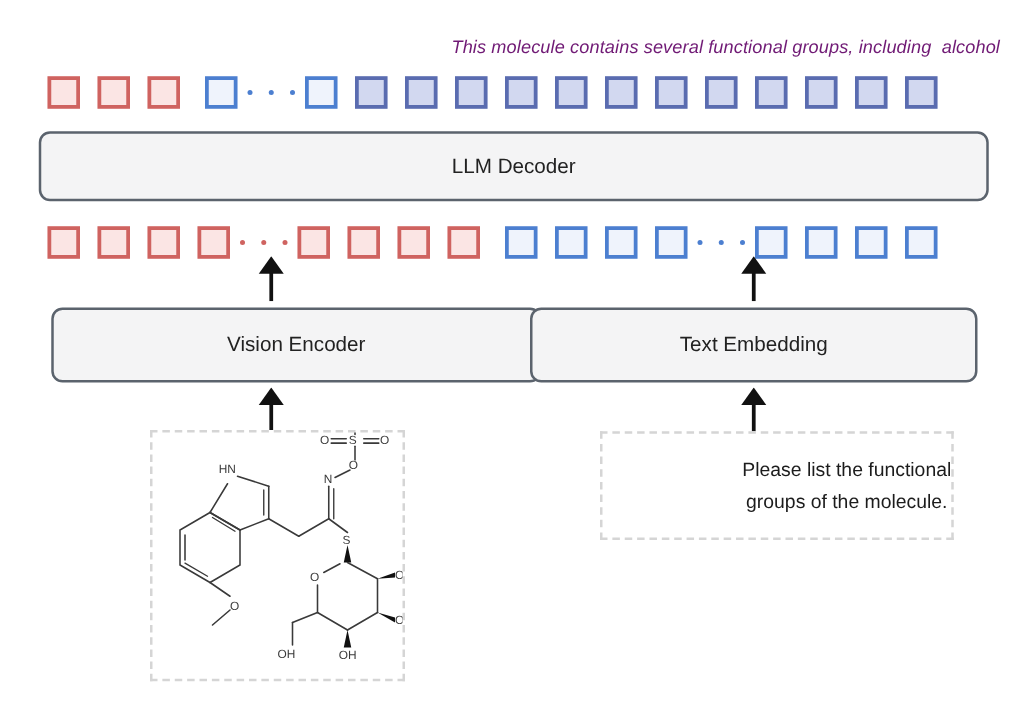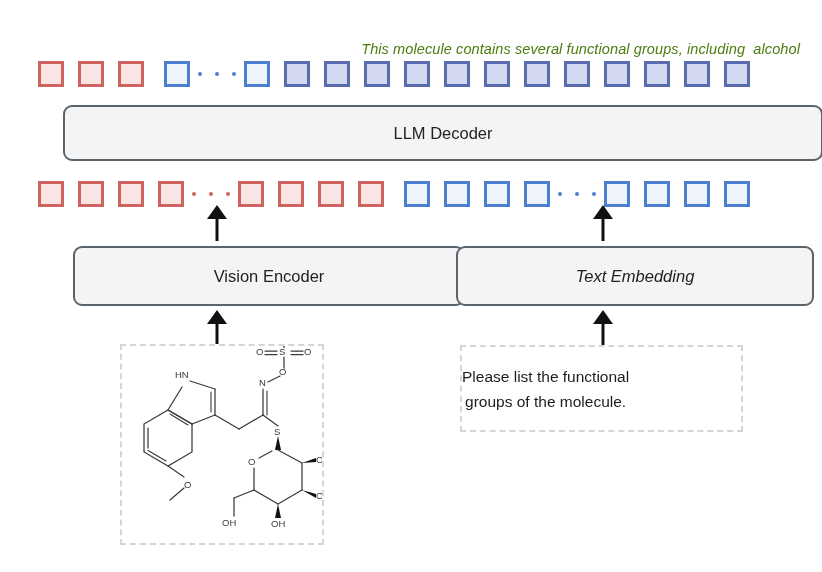--- a/index.html
+++ b/index.html
@@ -17,24 +17,23 @@
 
   
   #output-caption {
     position: absolute;
     top: 30px;
     left: 0;
     width: 800px;
     text-align: right;
     font-style: italic;
     font-size: 14.5px;
-    color: #4d7c0f;
+    color: #701a75;
     letter-spacing: .1px;
     white-space: pre;
-    margin-top: 11px;
   }
 
   
   .token-row {
     position: absolute;
     display: flex;
     align-items: center;
   }
   #token-row-output { top: 61px; left: 38px; }
   #token-row-input  { top: 181px; left: 38px; }
@@ -74,63 +73,61 @@
     position: absolute;
     border: 2px solid #5b636d;
     border-radius: 9px;
     background: #f4f4f5;
     display: flex;
     align-items: center;
     justify-content: center;
     font-size: 16.5px;
     color: #222;
     box-sizing: border-box;
-    margin-left: 32px;
   }
   #llm-decoder-box {
     left: 31px;
     top: 105px;
     width: 760px;
     height: 56px;
   }
   #vision-encoder-box {
     left: 41px;
     top: 246px;
     width: 392px;
     height: 60px;
   }
   #text-embedding-box {
     left: 424px;
     top: 246px;
     width: 358px;
     height: 60px;
-    font-style: italic;
   }
 
   
   .dashed-panel {
     position: absolute;
     border: 2px dashed #d5d5d5;
     box-sizing: border-box;
     background: #fff;
   }
   #molecule-panel {
     left: 120px;
     top: 344px;
     width: 204px;
     height: 201px;
   }
   #prompt-panel {
-    left: 460px;
+    left: 480px;
     top: 345px;
     width: 283px;
     height: 87px;
     display: flex;
     align-items: center;
-    justify-content: flex-start;
+    justify-content: flex-end;
   }
   #prompt-text {
     text-align: center;
     font-size: 15.5px;
     line-height: 25px;
     color: #1c1c1c;
     white-space: pre-line;
   }
 
   

